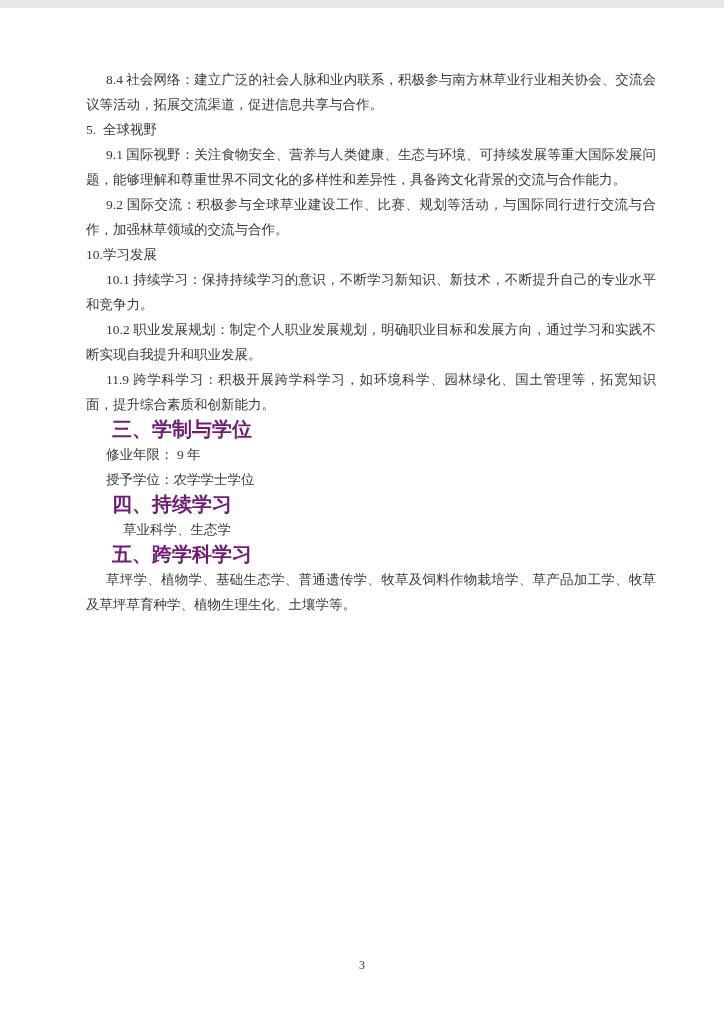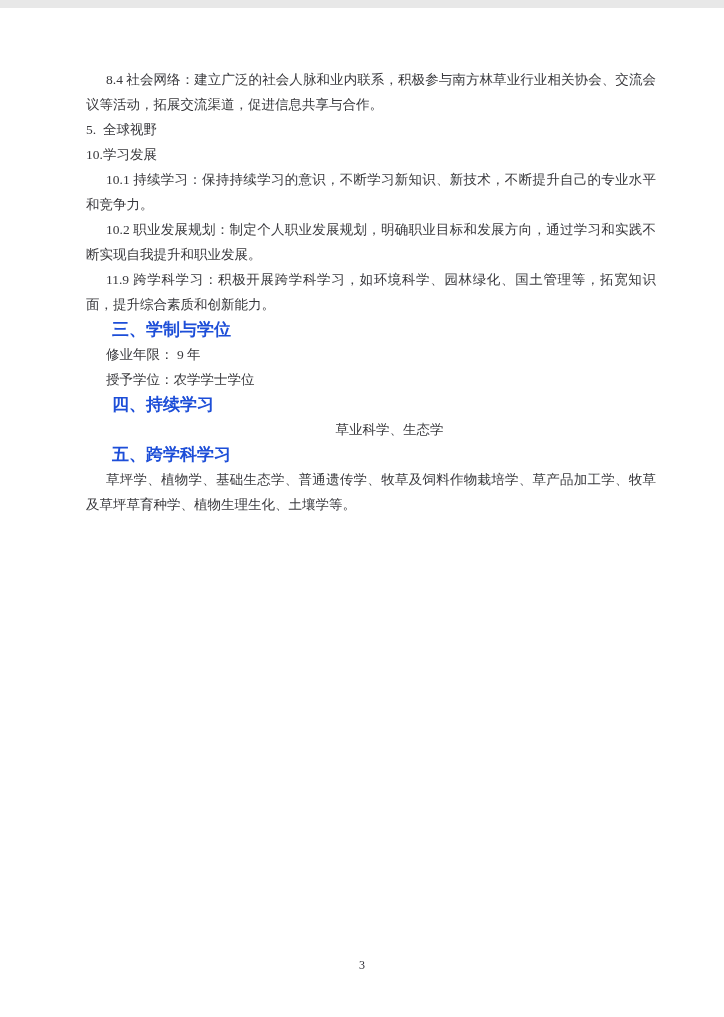--- a/index.html
+++ b/index.html
@@ -23,28 +23,28 @@
     text-align: justify;
     text-justify: inter-ideograph;
     text-indent: 20px;
   }
   .plain {
     text-align: left;
     text-indent: 0;
     white-space: pre-wrap;
   }
   .wide-indent {
-    text-align: center;
+    text-align: left;
     text-indent: 37px;
   }
   .heading {
     font-family: "Liberation Sans", "DejaVu Sans", sans-serif;
     font-weight: 700;
-    font-size: 17px;
-    color: #1d4ed8;
+    font-size: 20px;
+    color: #701a75;
     padding-left: 26px;
     line-height: 25px;
   }
   .footer {
     position: absolute;
     top: 950px;
     left: 0;
     width: 100%;
     text-align: center;
     font-size: 12px;
@@ -52,20 +52,22 @@
     font-family: "Liberation Serif", "DejaVu Serif", serif;
   }
 </style>
 </head>
 <body>
 
 <div class="sheet">
   <div class="content">
     <p class="para">8.4 社会网络：建立广泛的社会人脉和业内联系，积极参与南方林草业行业相关协会、交流会议等活动，拓展交流渠道，促进信息共享与合作。</p>
     <p class="plain">5.  全球视野</p>
+    <p class="para">9.1 国际视野：关注食物安全、营养与人类健康、生态与环境、可持续发展等重大国际发展问题，能够理解和尊重世界不同文化的多样性和差异性，具备跨文化背景的交流与合作能力。</p>
+    <p class="para">9.2 国际交流：积极参与全球草业建设工作、比赛、规划等活动，与国际同行进行交流与合作，加强林草领域的交流与合作。</p>
     <p class="plain">10.学习发展</p>
     <p class="para">10.1 持续学习：保持持续学习的意识，不断学习新知识、新技术，不断提升自己的专业水平和竞争力。</p>
     <p class="para">10.2 职业发展规划：制定个人职业发展规划，明确职业目标和发展方向，通过学习和实践不断实现自我提升和职业发展。</p>
     <p class="para">11.9 跨学科学习：积极开展跨学科学习，如环境科学、园林绿化、国土管理等，拓宽知识面，提升综合素质和创新能力。</p>
     <p class="heading">三、学制与学位</p>
     <p class="para">修业年限： 9 年</p>
     <p class="para">授予学位：农学学士学位</p>
     <p class="heading">四、持续学习</p>
     <p class="wide-indent">草业科学、生态学</p>
     <p class="heading">五、跨学科学习</p>

